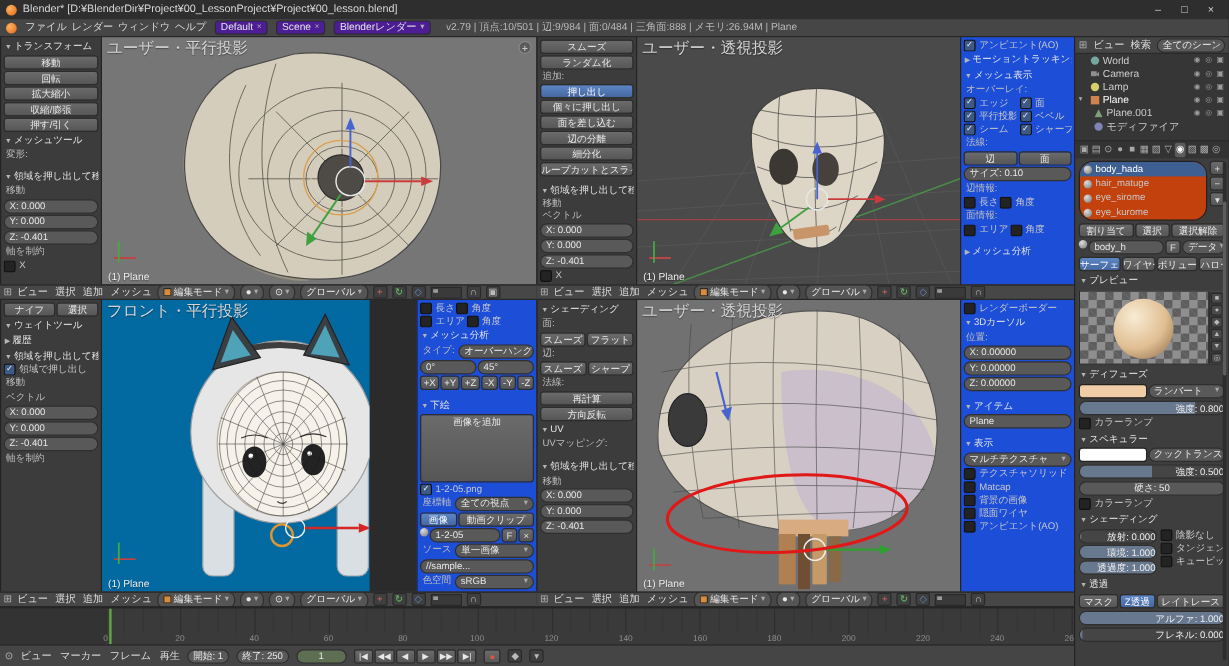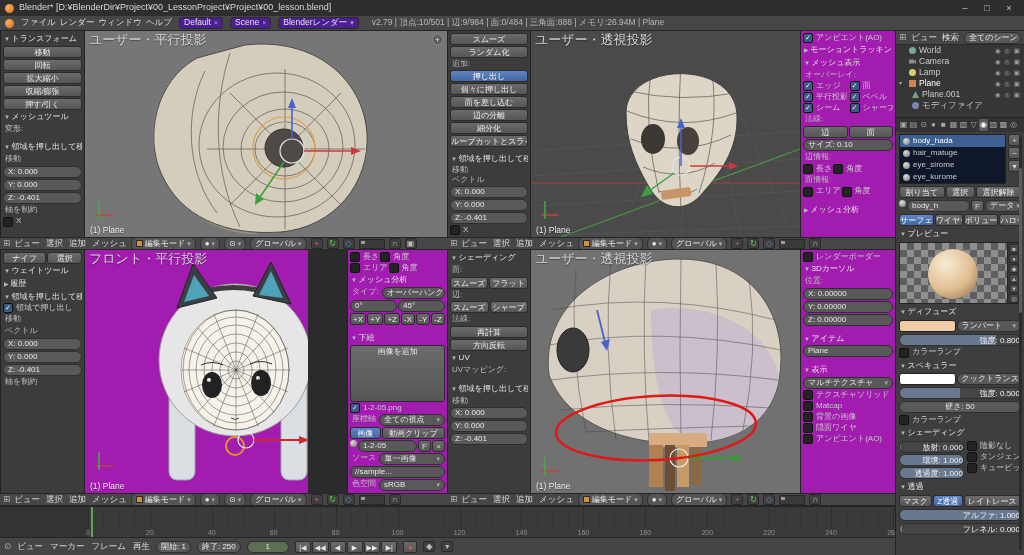--- a/index.html
+++ b/index.html
@@ -29,21 +29,21 @@
 .slider{position:relative;background:#454545;border:1px solid #2f2f2f;border-radius:6px;height:12px;color:#efefef;font-size:8px;text-align:right;overflow:hidden}
 .slider i{position:absolute;left:0;top:0;bottom:0;background:#68788f}
 .slider span{position:relative;line-height:11px;display:block}
 .cb{display:flex;align-items:center;gap:3px;color:#c9c9c9;white-space:nowrap;overflow:hidden;min-height:10px}
 .cb::before{content:"";flex:none;width:8px;height:8px;background:#232323;border:1px solid #111;border-radius:2px;text-align:center}
 .cb.on::before{content:"✓";color:#eee;font-size:7px;line-height:8px;background:#3d5a87}
 .stack{display:flex;flex-direction:column;gap:1px}
 .row{display:flex;gap:1px}
 .sp{height:5px}
 .shelf{background:#3c3c3c;border-right:1px solid #232323;border-left:1px solid #232323;padding:2px;display:flex;flex-direction:column;gap:1px;font-size:8px;overflow:hidden}
-.npanel{background:#a21caf;border-left:1px solid #232323;padding:2px;display:flex;flex-direction:column;gap:1px;font-size:8px;overflow:hidden}
+.npanel{background:#1d4ed8;border-left:1px solid #232323;padding:2px;display:flex;flex-direction:column;gap:1px;font-size:8px;overflow:hidden}
 
 .vh{height:13px;background:#474747;border-top:1px solid #272727;border-bottom:1px solid #272727;display:flex;align-items:center;gap:4px;padding:0 3px;font-size:8.5px;color:#ddd;overflow:hidden}
 .vh .vmenus{display:flex;gap:6px}
 .edicon{color:#b5b5b5}
 .vh .dd{height:14px;background:#555}
 .cubeic{width:7px;height:7px;background:#d78d3e;display:inline-block;border:1px solid #2c2c2c}
 .mani{flex:none;width:12px;height:11px;background:#3f3f3f;border:1px solid #292929;border-radius:2px;text-align:center;line-height:10px;font-size:8px;color:#bbb;font-style:normal}
 .layers{flex:none;width:26px;height:10px;background:#3a3a3a;border:1px solid #292929;position:relative}
 .layers::before{content:"";position:absolute;left:1px;top:1px;width:4px;height:3px;background:#9a9a9a}
 
@@ -64,21 +64,21 @@
 .oic.mesh{background:#d0834d}
 .oic.meshdata{background:#7d9d7d;clip-path:polygon(50% 0,100% 100%,0 100%)}
 .oic.mod{border-radius:50%;background:#7f84b8}
 .disc{width:7px;color:#aaa;font-size:6px}
 
 .props{background:#3e3e3e;border-left:1px solid #232323;display:flex;flex-direction:column;gap:2px;padding:0 3px 2px 3px;font-size:8px;overflow:hidden}
 .ptabs{height:14px;background:#333;margin:0 -3px;display:flex;align-items:center;gap:1px;padding:0 3px;overflow:hidden}
 .ptabs div{flex:none;width:9px;height:12px;text-align:center;line-height:12px;color:#a8a8a8;font-size:8px}
 .ptabs div.active{background:#5c5c5c;border-radius:2px;color:#fff}
 .slotwrap{display:flex;gap:2px}
-.slotlist{flex:1;background:#0f172a;border:1px solid #222;border-radius:0;overflow:hidden}
+.slotlist{flex:1;background:#c2410c;border:1px solid #222;border-radius:12px;overflow:hidden}
 .mslot{height:12px;display:flex;align-items:center;gap:3px;padding:0 3px;color:#c6c6c6}
 .mslot.sel{background:#3e5f92;color:#fff}
 .mdot{flex:none;width:7px;height:7px;border-radius:50%;background:radial-gradient(circle at 35% 30%,#ddd,#777)}
 .slotops{display:flex;flex-direction:column;gap:1px}
 .sq{width:13px;height:12px;background:linear-gradient(#6b6b6b,#565656);border:1px solid #2c2c2c;border-radius:3px;color:#ddd;text-align:center;line-height:11px;font-size:8px}
 .preview{position:relative;height:62px;border:1px solid #252525;background-color:#8f8f8f;background-image:linear-gradient(45deg,#5e5e5e 25%,transparent 25%,transparent 75%,#5e5e5e 75%),linear-gradient(45deg,#5e5e5e 25%,transparent 25%,transparent 75%,#5e5e5e 75%);background-size:14px 14px;background-position:0 0,7px 7px}
 .psphere{position:absolute;left:28px;top:6px;width:50px;height:50px;border-radius:50%;background:radial-gradient(circle at 35% 30%,#f8ecd4,#e0be92 55%,#8d6f4e 95%)}
 .pstrip{position:absolute;right:0;top:0;bottom:0;width:13px;background:#3a3a3a;border-left:1px solid #262626;display:flex;flex-direction:column;gap:1px;padding:1px}
 .pstrip div{height:9px;background:#4a4a4a;border:1px solid #2a2a2a;border-radius:2px;color:#bbb;font-size:6px;text-align:center;line-height:8px}
 .swatch{height:12px;border:1px solid #222;border-radius:3px;flex:1}
@@ -383,21 +383,21 @@
     <div class="lbl">移動</div>
     <div class="lbl">ベクトル</div>
     <div class="stack">
         <div class="field">X: 0.000</div>
         <div class="field">Y: 0.000</div>
         <div class="field">Z: -0.401</div>
       </div>
     <div class="lbl">軸を制約</div>
   </div>
 
-  <div class="abs vp" style="left:85px;top:250px;width:223px;height:243px;background:#a21caf">
+  <div class="abs vp" style="left:85px;top:250px;width:223px;height:243px;background:#0369a1">
     <svg width="262" height="243">
       <rect x="84" y="105" width="26" height="125" rx="8" fill="#d9dfe3" stroke="#9aa4aa"></rect>
       <rect x="196" y="100" width="26" height="130" rx="8" fill="#d9dfe3" stroke="#9aa4aa"></rect>
       <circle cx="150" cy="110" r="76" fill="#e6e6e6" stroke="#a0a0a0"></circle>
       <path d="M100,48 Q150,26 202,50" fill="none" stroke="#3d3d3d" stroke-width="5"></path>
       <polygon points="92,58 108,14 132,48" fill="#3a3f44" stroke="#222"></polygon>
       <polygon points="99,52 109,25 124,46" fill="#4fa3b8"></polygon>
       <polygon points="168,46 186,12 206,54" fill="#3a3f44" stroke="#222"></polygon>
       <polygon points="174,45 186,21 198,48" fill="#4fa3b8"></polygon>
       <ellipse cx="150" cy="120" rx="54" ry="60" fill="#f6f1e9" stroke="#b0a89a"></ellipse>

